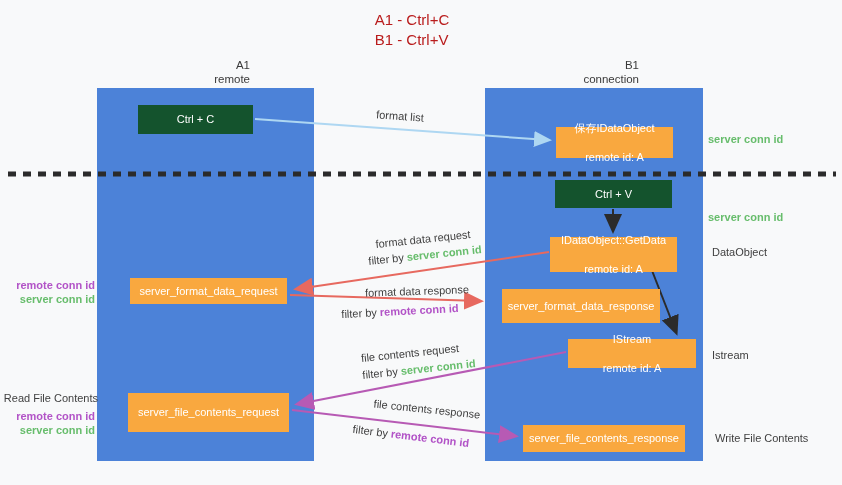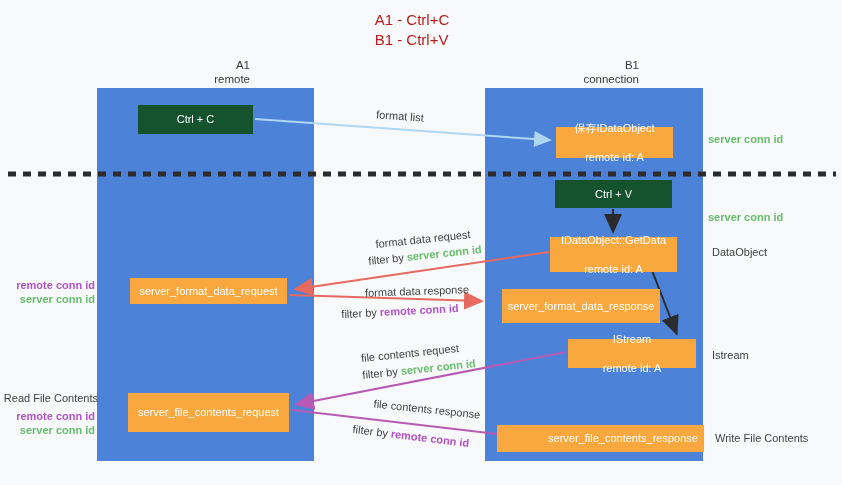--- a/index.html
+++ b/index.html
@@ -107,21 +107,21 @@
 
   <div class="box orange" style="left:568px;top:339px;width:128px;height:29px;">
     <div>IStream</div>
     <div>remote id: A</div>
   </div>
 
   <div class="box orange" style="left:128px;top:393px;width:161px;height:39px;">
     <div>server_file_contents_request</div>
   </div>
 
-  <div class="box orange" style="left:497px;top:425px;width:162px;height:27px;padding-left:45px;">
+  <div class="box orange" style="left:523px;top:425px;width:162px;height:27px;">
     <div>server_file_contents_response</div>
   </div>
 
   <div class="albl" style="left:400px;top:110px;transform:translateX(-50%) rotate(4deg);">format list</div>
 
   <div class="albl" style="left:423px;top:233px;transform:translateX(-50%) rotate(-6deg);">format data request</div>
   <div class="albl" style="left:425px;top:249px;transform:translateX(-50%) rotate(-6deg);">
     <span class="dark-t">filter by</span>
     <span class="green-t">server conn id</span>
   </div>

